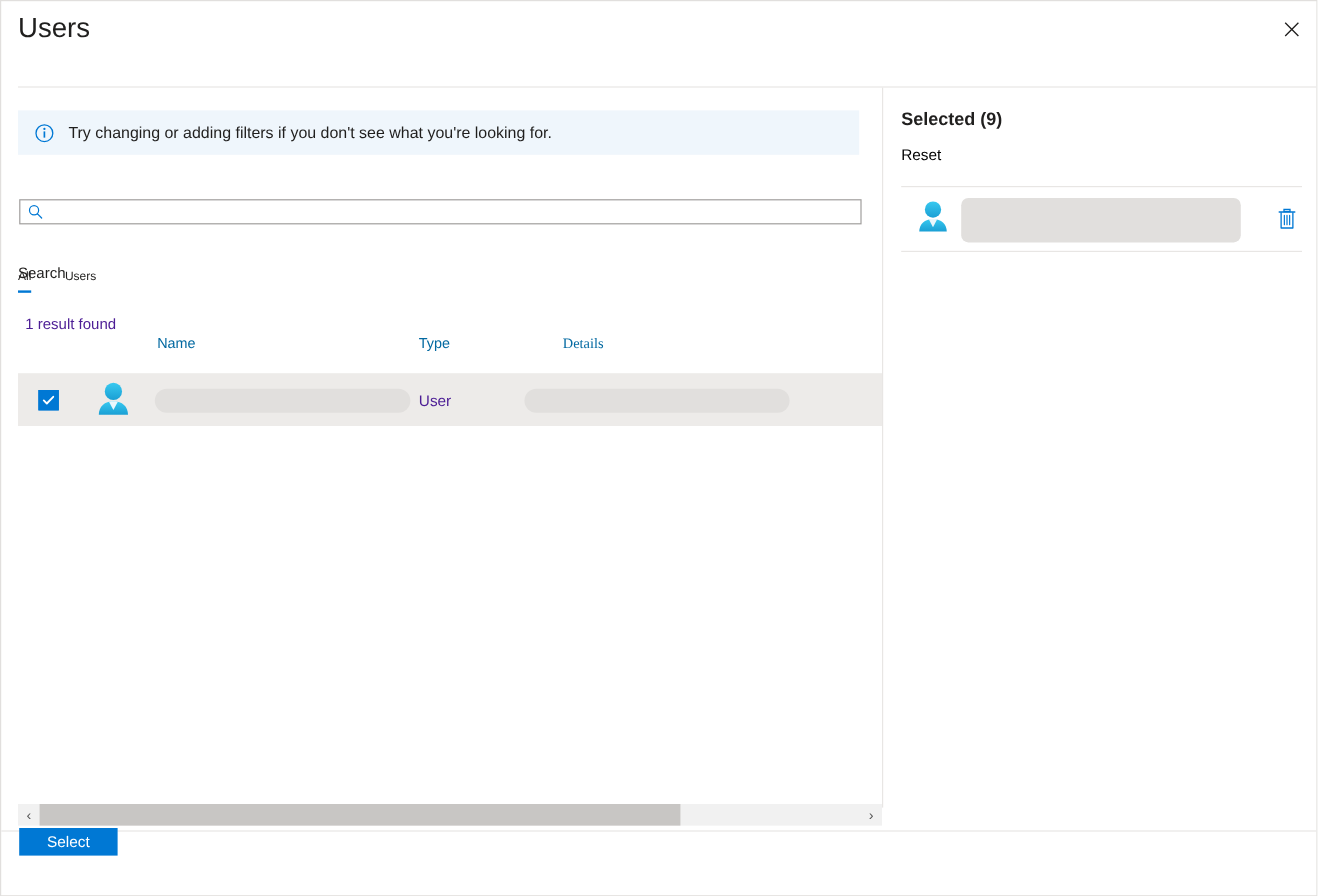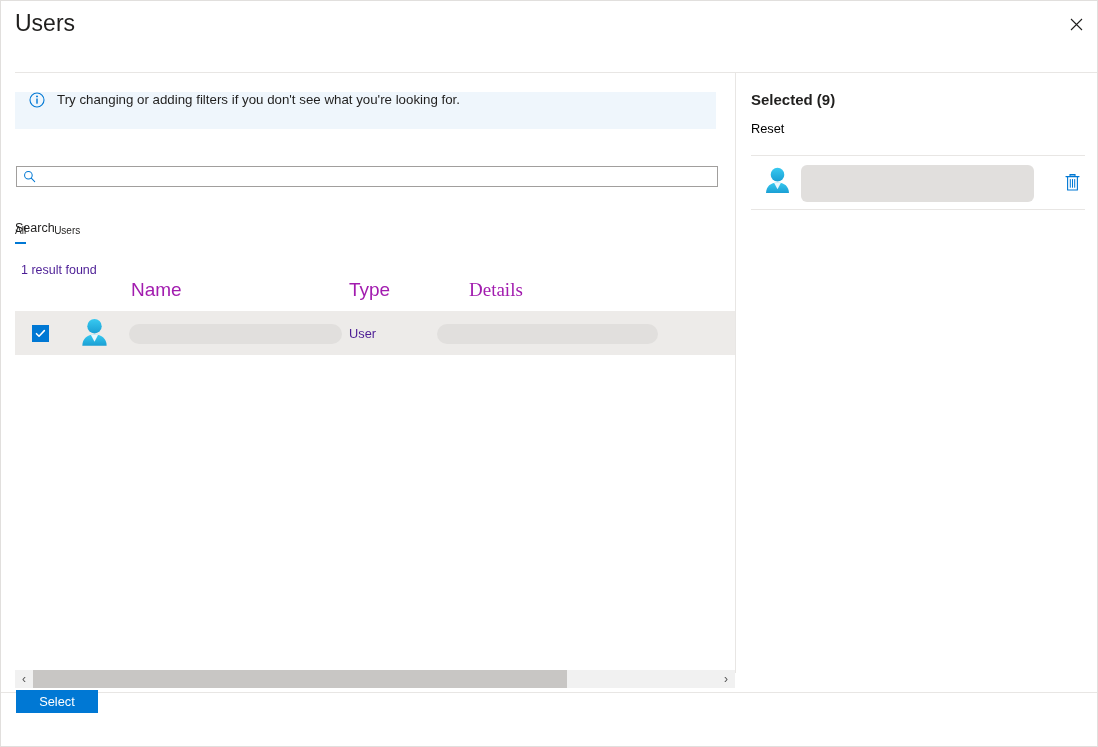--- a/index.html
+++ b/index.html
@@ -91,20 +91,21 @@
 
   
   .info-banner {
     position: absolute;
     left: 14px;
     top: 19px;
     width: 701px;
     height: 37px;
     background: #eff6fc;
     display: flex;
+    align-items: center;
     padding-left: 0;
     box-sizing: border-box;
   }
   .info-icon {
     margin-left: 14px;
     margin-right: 12px;
     width: 16px;
     height: 16px;
     flex: 0 0 auto;
     display: block;
@@ -194,22 +195,22 @@
     top: 202px;
     width: 734px;
   }
   .table-head {
     position: relative;
     height: 30px;
   }
   .th {
     position: absolute;
     top: 4px;
-    font-size: 19px;
-    color: #a21caf;
+    font-size: 12px;
+    color: #0369a1;
     white-space: nowrap;
   }
   .th-name { left: 130px; }
   .th-type { left: 348px; }
   .th-details { left: 468px; font-family: Liberation Serif, serif; }
 
   .table-row {
     position: absolute;
     left: 14px;
     top: 36px;

